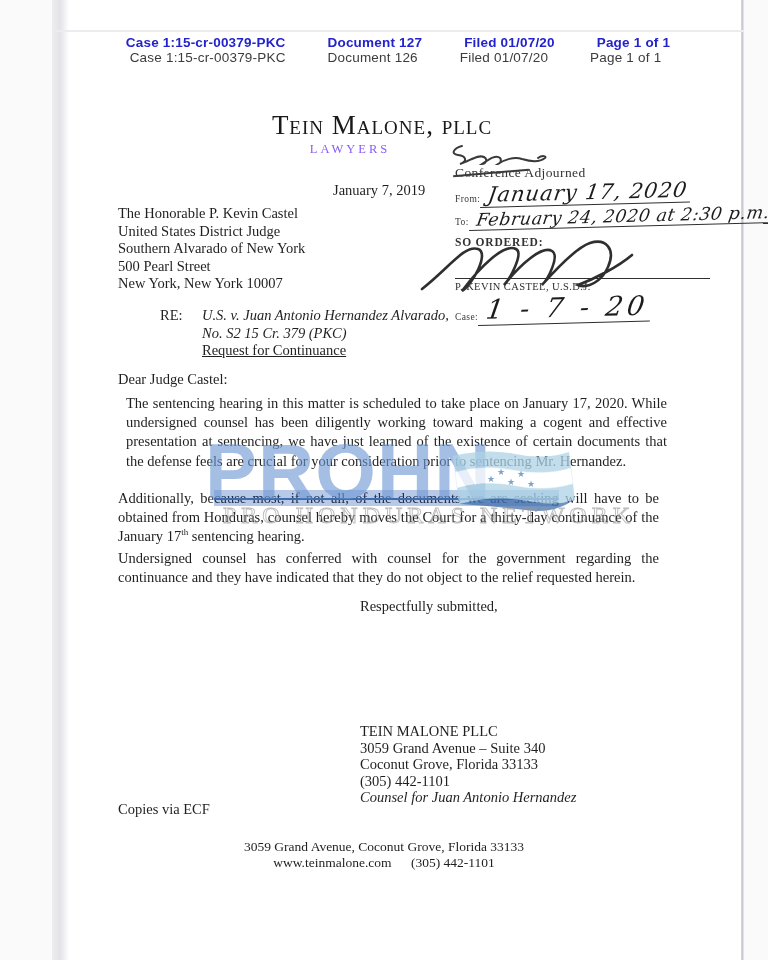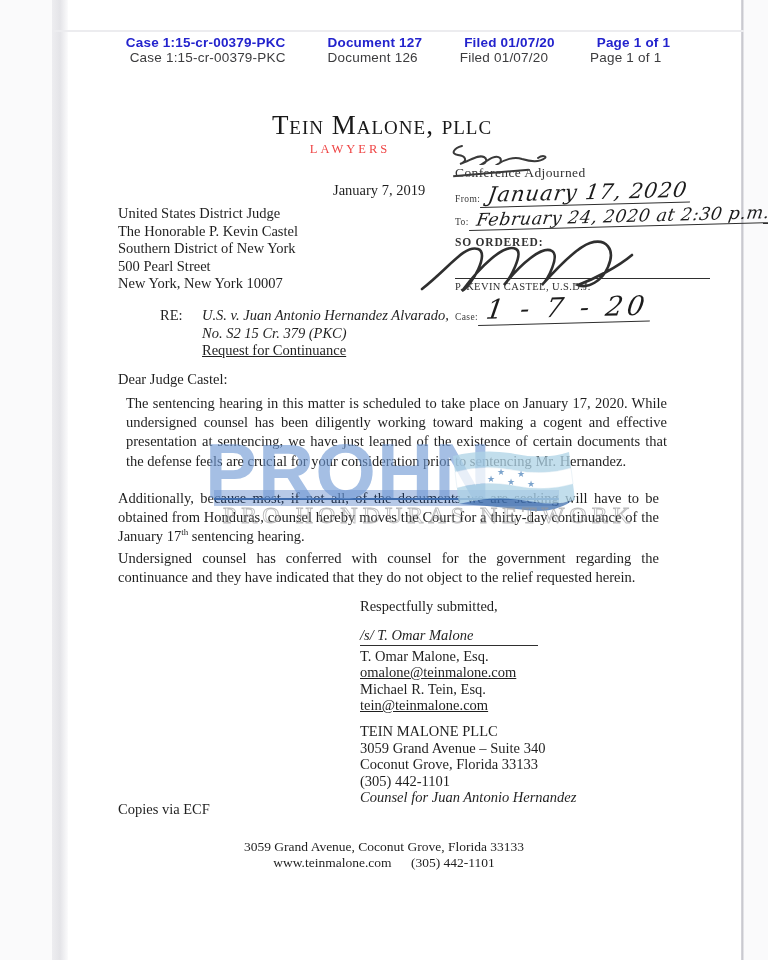--- a/index.html
+++ b/index.html
@@ -20,21 +20,21 @@
 
   .hdr { position:absolute; left:0; width:768px; text-align:center;
          font-family:"Liberation Sans", sans-serif; font-size:13.5px; letter-spacing:.2px; }
   .hdr1 { top:35px; color:#2323cd; padding-left:28px; font-weight:bold; }
   .hdr2 { top:50px; color:#3c3c3e; padding-left:23px; }
   .hdr span { margin:0 19px; }
 
   .firm-name { position:absolute; left:0; top:110px; width:768px; text-align:center; padding-right:4px;
                font-variant:small-caps; font-size:27px; letter-spacing:1px; color:#191919; }
   .firm-tag  { position:absolute; left:0; top:142px; width:768px; text-align:center; padding-right:68px;
-               font-size:12.5px; letter-spacing:3px; color:#ef4444; }
+               font-size:12.5px; letter-spacing:3px; color:#8b5cf6; }
 
   .date-line { position:absolute; left:333px; top:182px; font-size:14.5px; }
 
   .recipient { position:absolute; left:118px; top:205px; font-size:14.5px; line-height:17.5px; }
 
   
   .stamp { position:absolute; left:455px; top:165px; width:285px; font-size:13px; color:#2a2a2a; }
   .stamp-note { position:relative; font-size:13.5px; letter-spacing:.4px; color:#333; }
   .stamp-note .strike { position:absolute; left:-2px; top:7px; width:76px; height:1.6px;
                         background:#3b3b3b; transform:rotate(-5deg); }
@@ -123,23 +123,23 @@
   <div class="firm-name">Tein Malone, pllc</div>
   <div class="firm-tag">LAWYERS</div>
 
   <svg class="scrawl-svg" width="115" height="45" viewBox="0 0 115 45">
     <path d="M14,18 C6,20 2,26 10,27 C18,28 20,33 12,36 C22,33 30,26 36,29 C40,31 38,36 34,36 C40,32 48,26 52,30 C54,32 52,36 50,36 C56,32 66,28 74,31 C84,34 92,34 97,30 C99,28 94,27 90,30" fill="none" stroke="#3a3a3a" stroke-width="2" stroke-linecap="round"></path>
   </svg>
 
   <div class="date-line">January 7, 2019</div>
 
   <div class="recipient">
+    <div>The Honorable P. Kevin Castel</div>
     <div>United States District Judge</div>
-    <div>The Honorable P. Kevin Castel</div>
-    <div>Southern District of New York</div>
+    <div>Southern Alvarado of New York</div>
     <div>500 Pearl Street</div>
     <div>New York, New York 10007</div>
   </div>
 
   <div class="stamp">
     <div class="stamp-note">
       <span>Conference Adjourned</span>
       <span class="strike"></span>
     </div>
     <div class="stamp-row">
@@ -170,27 +170,20 @@
     </div>
   </div>
 
   <div class="salutation">Dear Judge Castel:</div>
 
   <div class="para p1">The sentencing hearing in this matter is scheduled to take place on January 17, 2020. While undersigned counsel has been diligently working toward making a cogent and effective presentation at sentencing, we have just learned of the existence of certain documents that the defense feels are crucial for your consideration prior to sentencing Mr. Hernandez.</div>
   <div class="para p2"><span>Additionally, be</span><span class="wm-strike">cause most, if not all, of the documents we are seeking</span><span> will have to be obtained from Honduras, counsel hereby moves the Court for a thirty-day continuance of the January 17</span><sup>th</sup><span> sentencing hearing.</span></div>
   <div class="para p3">Undersigned counsel has conferred with counsel for the government regarding the continuance and they have indicated that they do not object to the relief requested herein.</div>
 
   <div class="respectfully">Respectfully submitted,</div>
-  <div class="sig-block">
-    <div class="s-sig">/s/ T. Omar Malone</div>
-    <div>T. Omar Malone, Esq.</div>
-    <div class="email">omalone@teinmalone.com</div>
-    <div>Michael R. Tein, Esq.</div>
-    <div class="email">tein@teinmalone.com</div>
-  </div>
 
   <div class="firm-block">
     <div>TEIN MALONE PLLC</div>
     <div>3059 Grand Avenue – Suite 340</div>
     <div>Coconut Grove, Florida 33133</div>
     <div>(305) 442-1101</div>
     <div class="firm-counsel">Counsel for Juan Antonio Hernandez</div>
   </div>
 
   <div class="copies">Copies via ECF</div>

